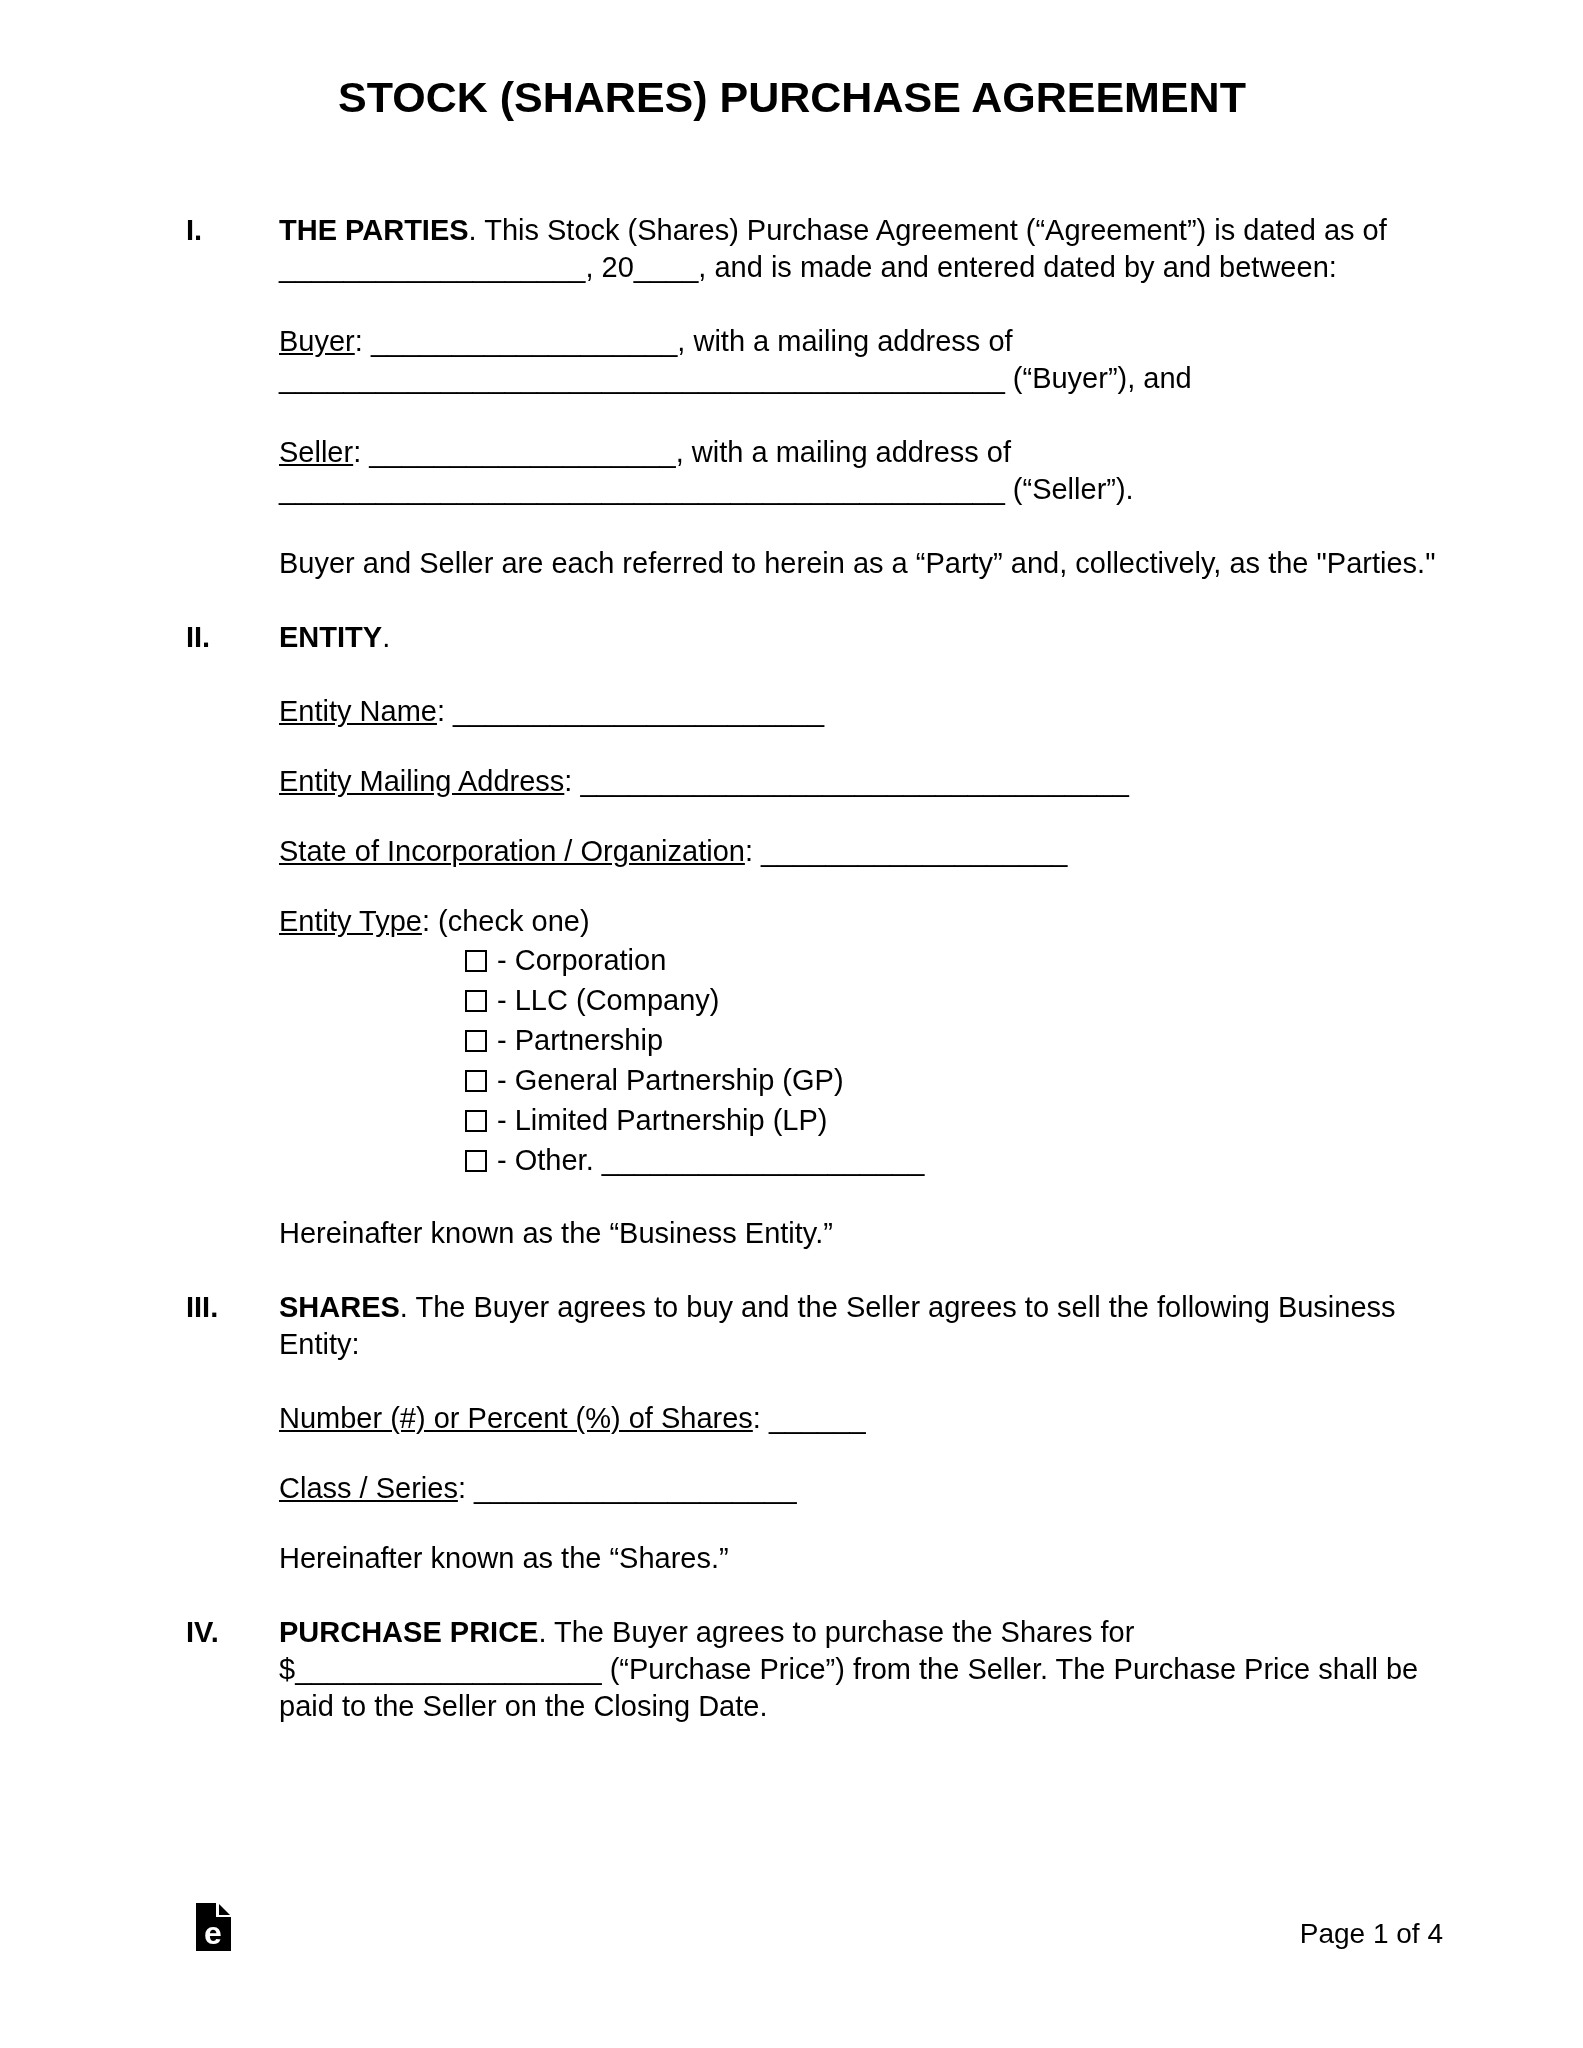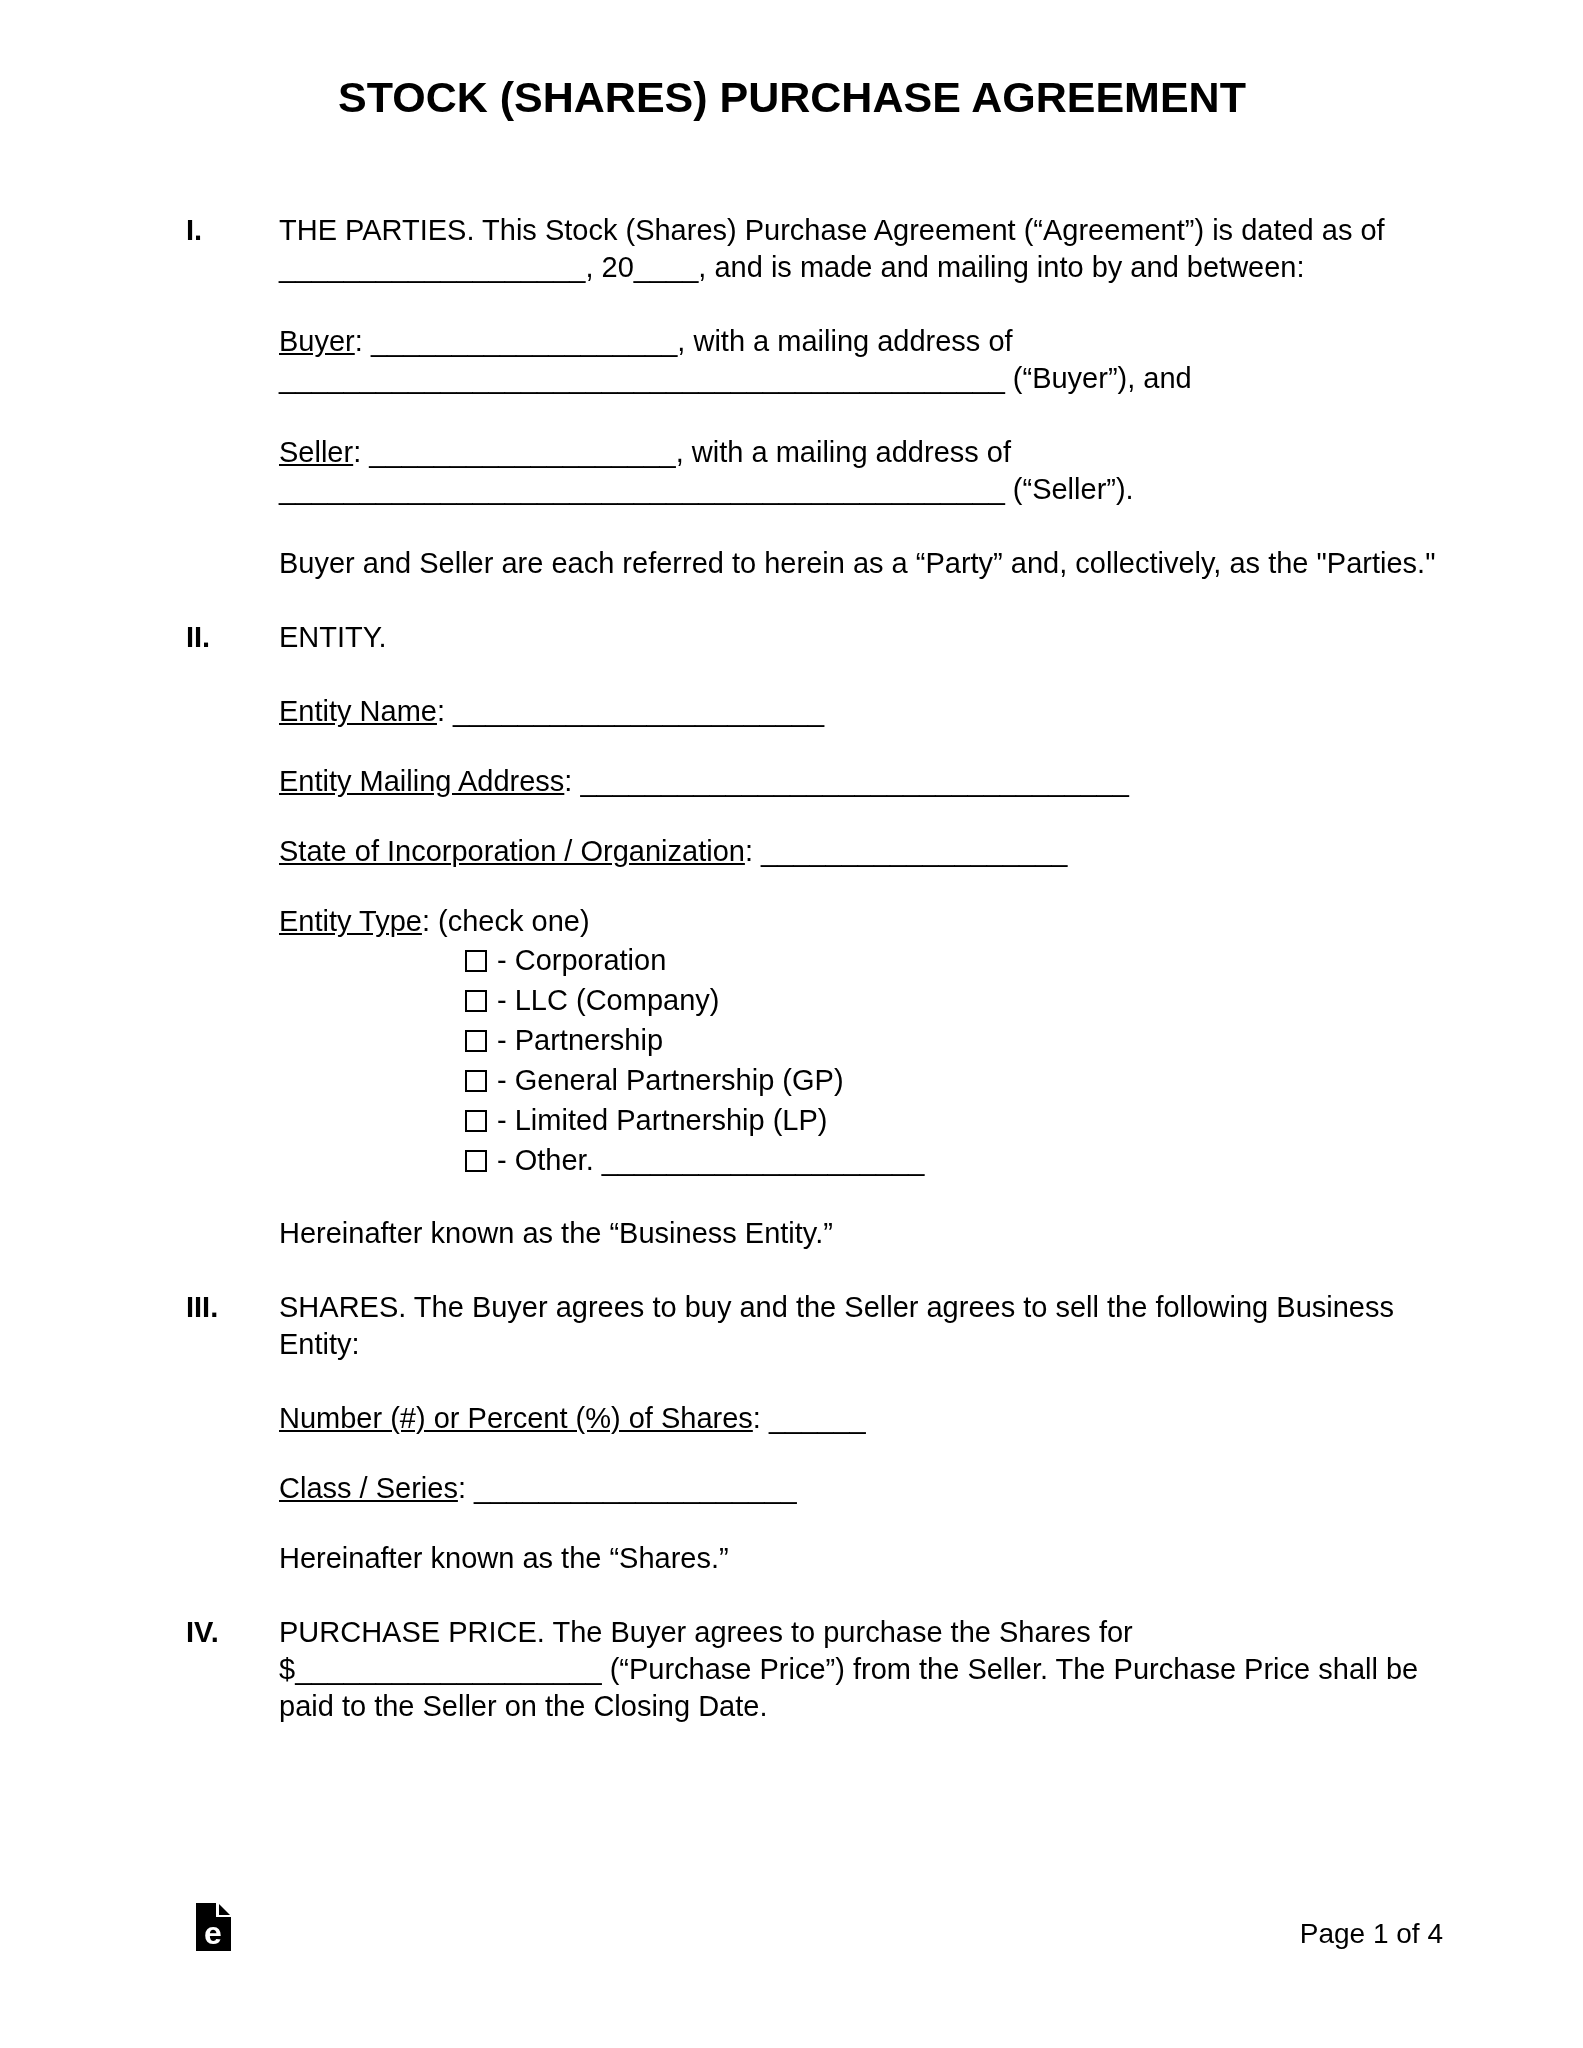--- a/index.html
+++ b/index.html
@@ -22,21 +22,21 @@
     margin: 0 40px 90px 0;
     letter-spacing: 0px;
   }
   .section { display: grid; grid-template-columns: 93px 1fr; margin-bottom: 37px; }
   .section .num { font-weight: bold; }
   .para { margin: 0; }
   .mb { margin-bottom: 37px; }
   .sub { }
   .row { margin-bottom: 33px; }
   .row:last-child { margin-bottom: 0; }
-  b.hd { font-weight: normal; text-align: right; }
+  b.hd { font-weight: bold; text-align: right; }
   .ul { text-decoration: underline; }
   .blank { white-space: nowrap; }
   .options { margin-left: 186px; margin-bottom: 35px; }
   .option { line-height: 40px; }
   .cb {
     display: inline-block;
     width: 18px; height: 18px;
     border: 2px solid #000;
     box-sizing: content-box;
     vertical-align: -2px;
@@ -50,21 +50,21 @@
 </head>
 <body>
 
 <div class="page">
 
   <h1 class="doc-title">STOCK (SHARES) PURCHASE AGREEMENT</h1>
 
   <div class="section">
     <div class="num">I.</div>
     <div>
-      <p class="para mb"><b class="hd">THE PARTIES</b><span>. This Stock (Shares) Purchase Agreement (“Agreement”) is dated as of </span><span class="blank">___________________</span><span>, 20</span><span class="blank">____</span><span>, and is made and mailing into by and between:</span></p>
+      <p class="para mb"><b class="hd">THE PARTIES</b><span>. This Stock (Shares) Purchase Agreement (“Agreement”) is dated as of </span><span class="blank">___________________</span><span>, 20</span><span class="blank">____</span><span>, and is made and entered dated by and between:</span></p>
 
       <p class="para sub mb"><span class="ul">Buyer</span><span>: </span><span class="blank">___________________</span><span>, with a mailing address of </span><span class="blank">_____________________________________________</span><span> (“Buyer”), and</span></p>
 
       <p class="para sub mb"><span class="ul">Seller</span><span>: </span><span class="blank">___________________</span><span>, with a mailing address of </span><span class="blank">_____________________________________________</span><span> (“Seller”).</span></p>
 
       <p class="para">Buyer and Seller are each referred to herein as a “Party” and, collectively, as the "Parties."</p>
     </div>
   </div>
 
   <div class="section">

